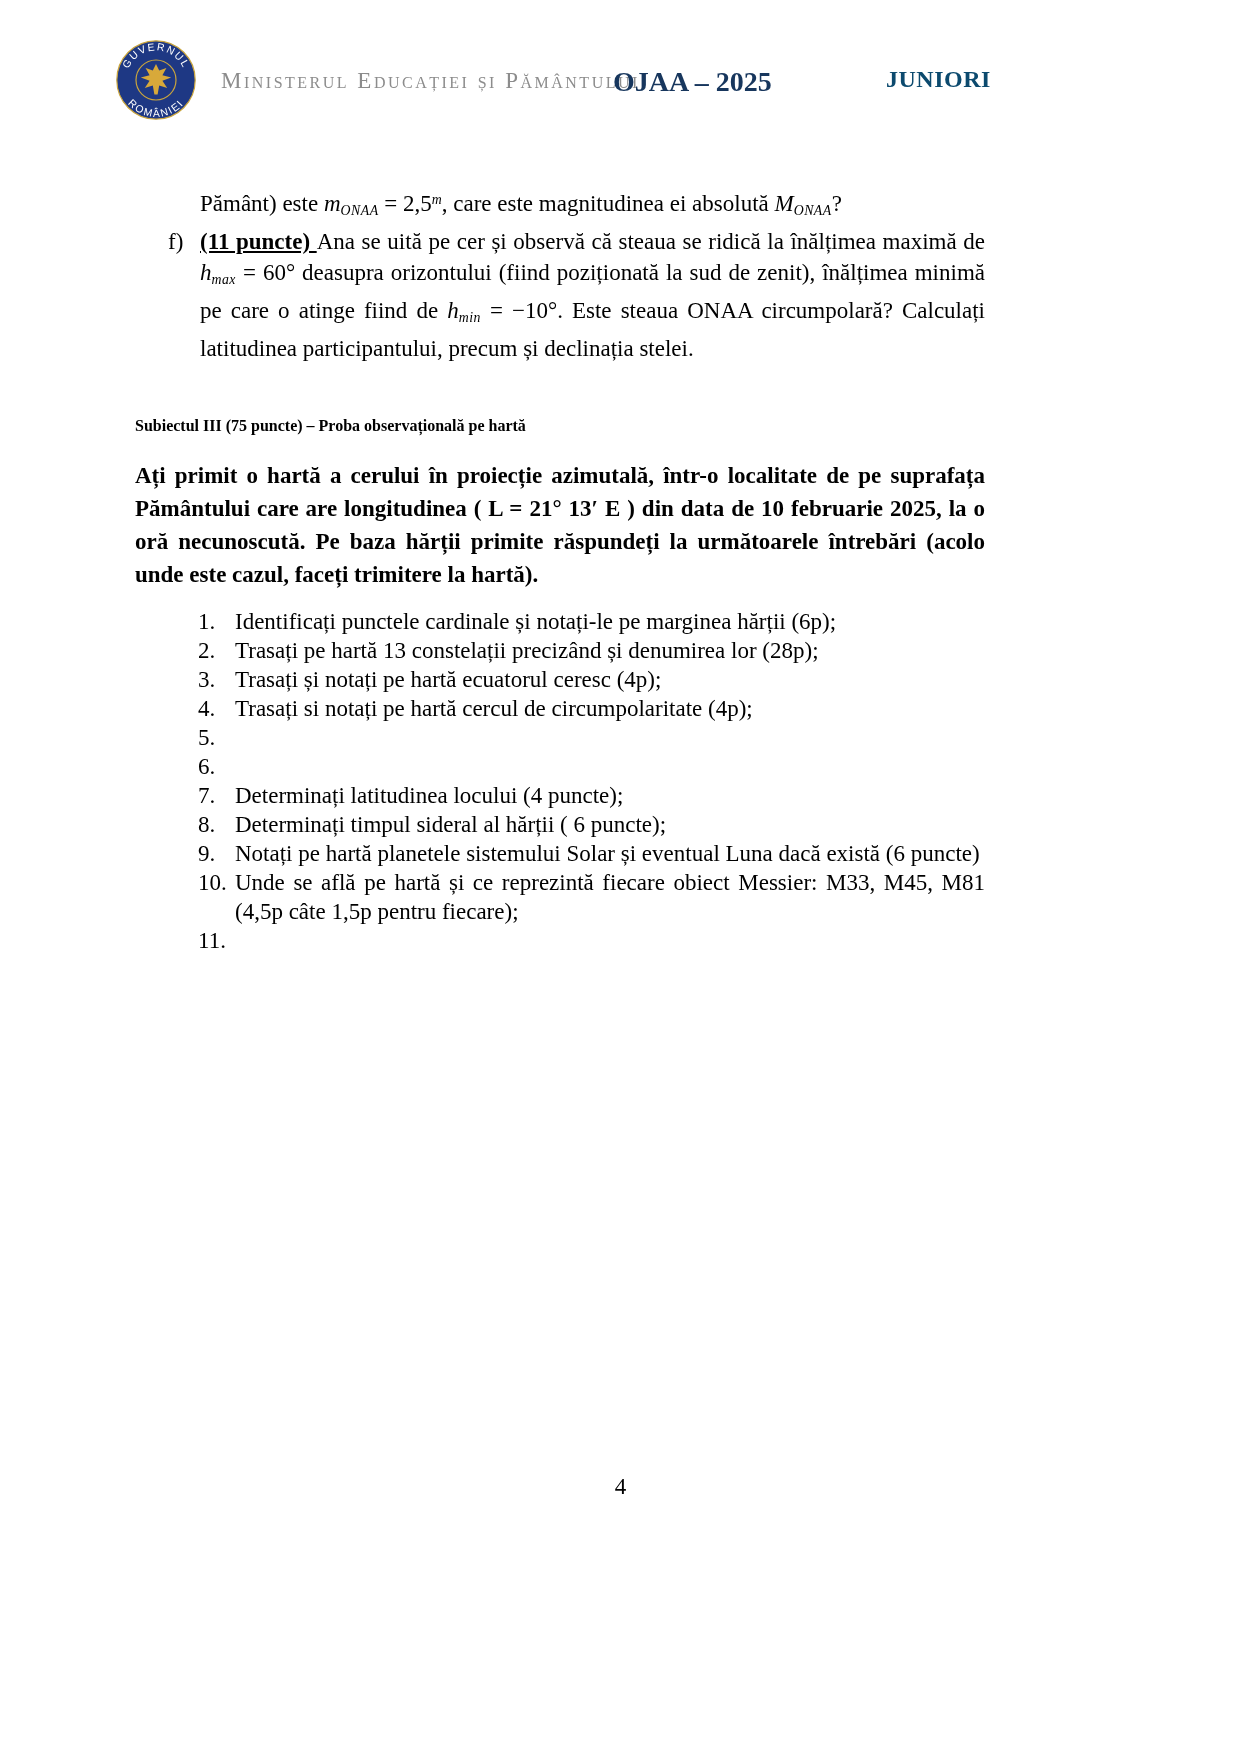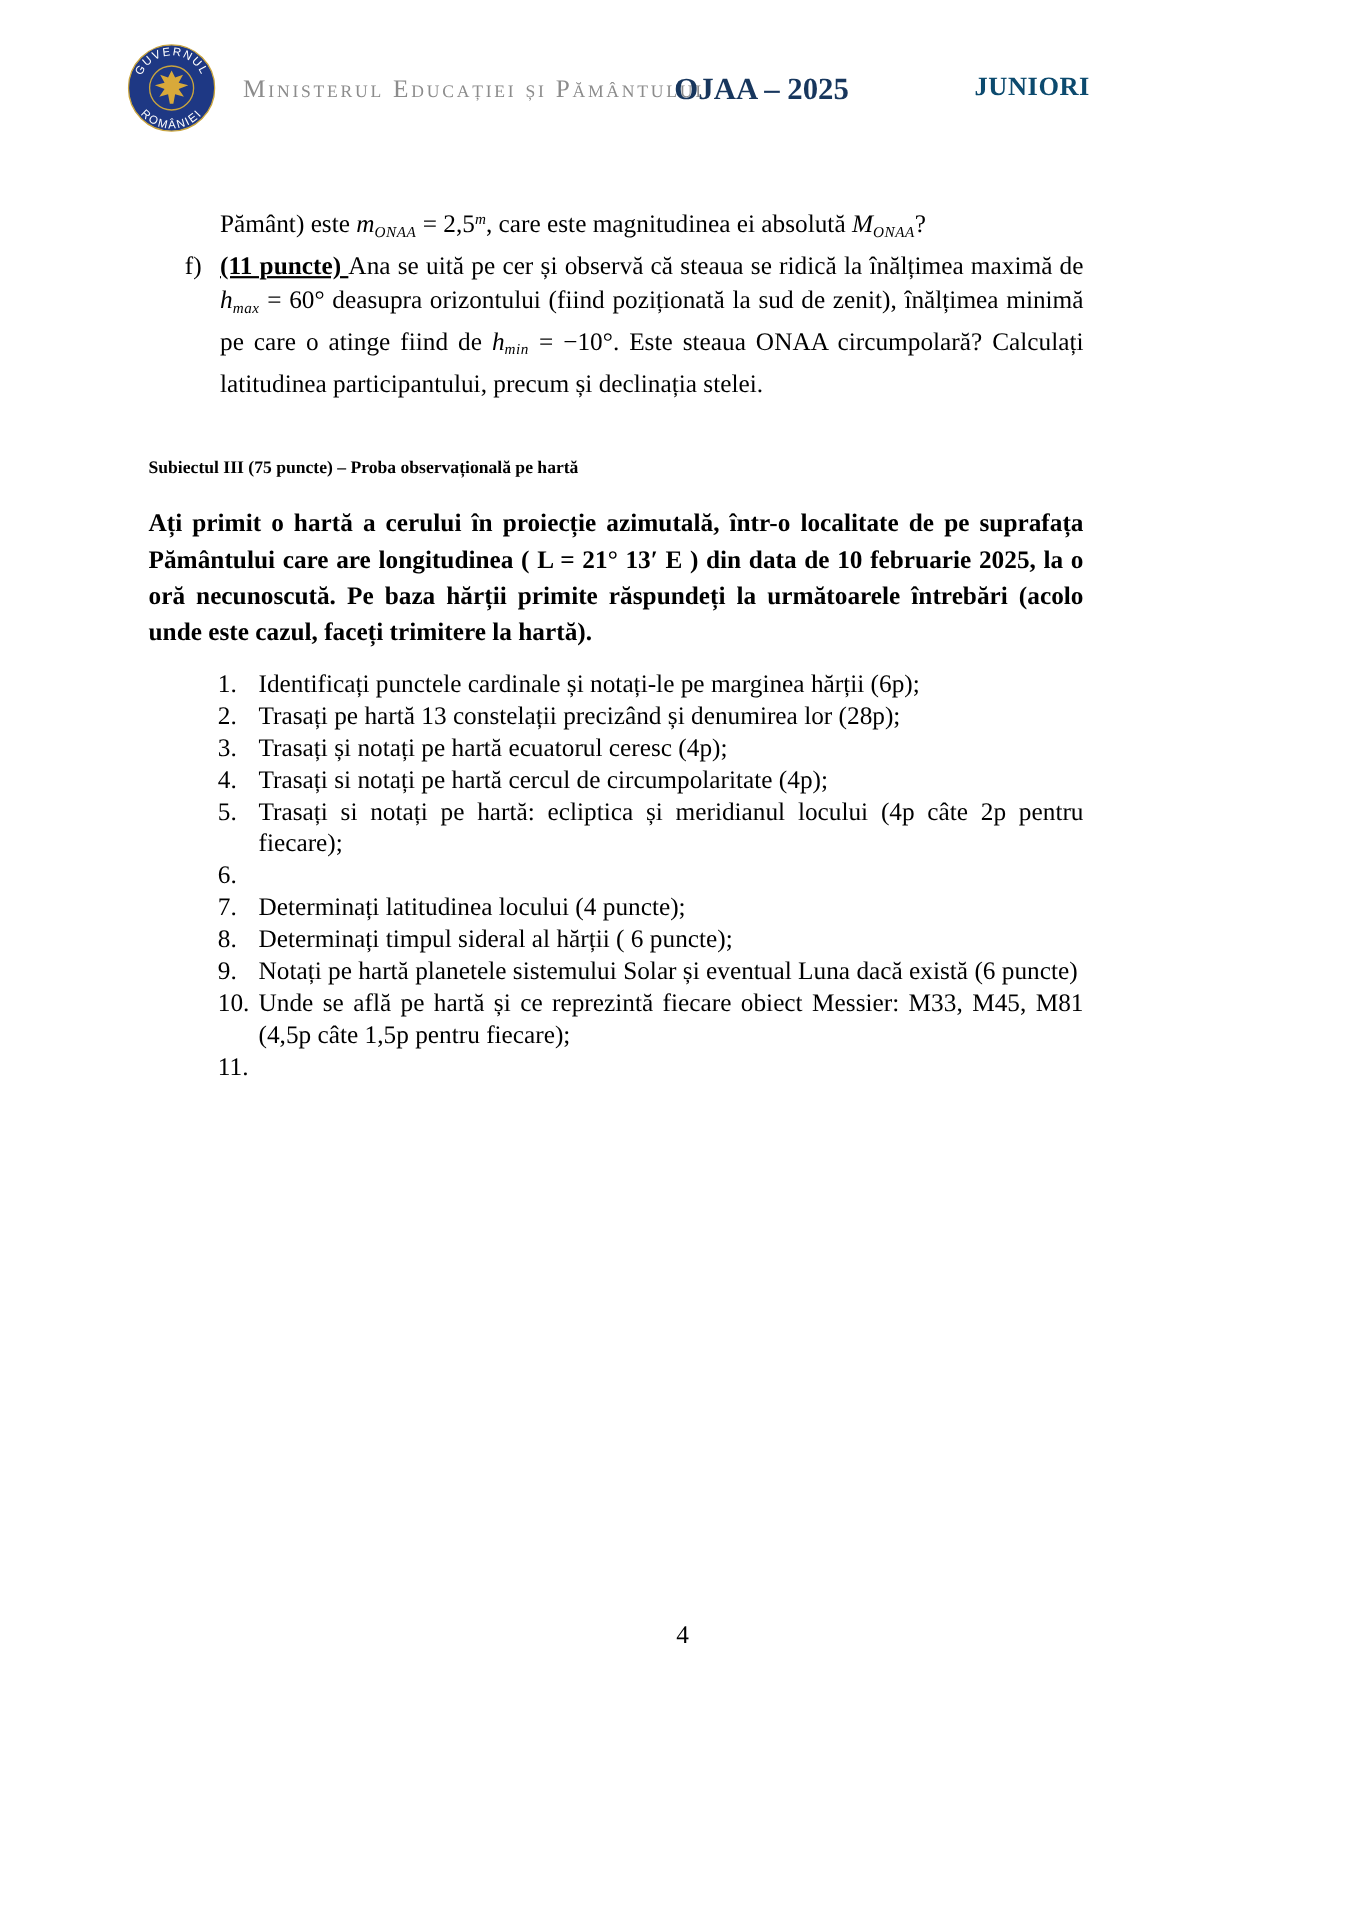--- a/index.html
+++ b/index.html
@@ -98,21 +98,20 @@
       <li>
         <span class="num">3.</span>
         <span class="txt">Trasați și notați pe hartă ecuatorul ceresc (4p);</span>
       </li>
       <li>
         <span class="num">4.</span>
         <span class="txt">Trasați si notați pe hartă cercul de circumpolaritate (4p);</span>
       </li>
       <li>
         <span class="num">5.</span>
-        <span class="txt">Trasați si notați pe hartă: ecliptica și meridianul locului (4p câte 2p pentru fiecare);</span>
       </li>
       <li>
         <span class="num">6.</span>
       </li>
       <li>
         <span class="num">7.</span>
         <span class="txt">Determinați latitudinea locului (4 puncte);</span>
       </li>
       <li>
         <span class="num">8.</span>

